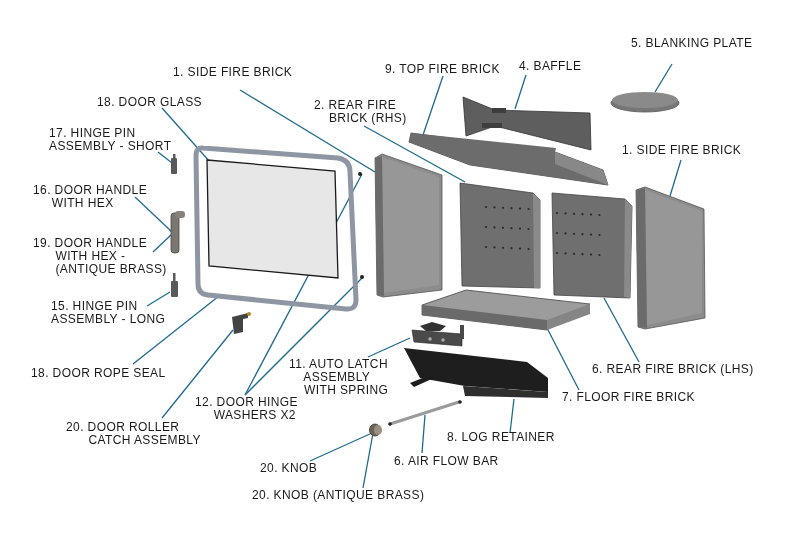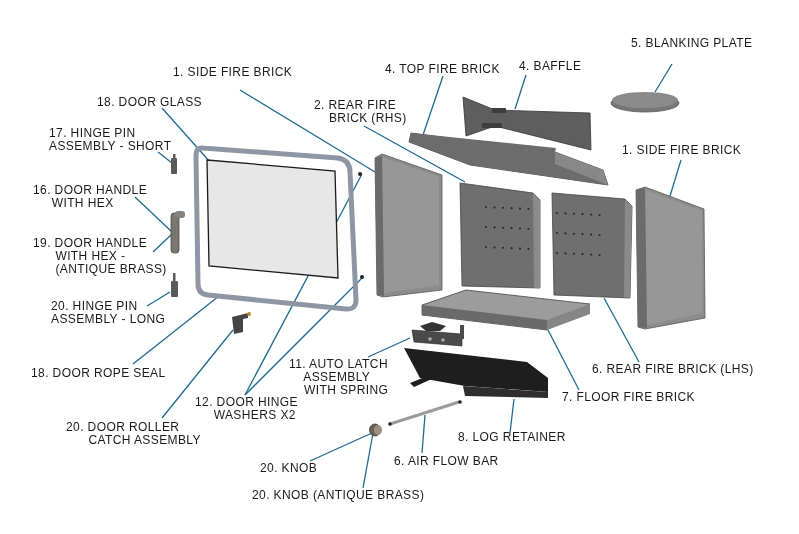--- a/index.html
+++ b/index.html
@@ -167,37 +167,37 @@
     <ellipse cx="378" cy="430" rx="4" ry="5" fill="#9a8f80"></ellipse>
   </g>
 </svg>
 
 <div class="lbl" style="left:173px;top:66px">1. SIDE FIRE BRICK</div>
 <div class="lbl" style="left:97px;top:96px">18. DOOR GLASS</div>
 <div class="lbl" style="left:49px;top:127px">17. HINGE PIN
 ASSEMBLY - SHORT</div>
 <div class="lbl" style="left:314px;top:99px">2. REAR FIRE
     BRICK (RHS)</div>
-<div class="lbl" style="left:385px;top:63px">4. TOP FIRE BRICK</div>
+<div class="lbl" style="left:385px;top:63px">9. TOP FIRE BRICK</div>
 <div class="lbl" style="left:519px;top:60px">4. BAFFLE</div>
 <div class="lbl" style="left:631px;top:37px">5. BLANKING PLATE</div>
 <div class="lbl" style="left:622px;top:144px">1. SIDE FIRE BRICK</div>
 <div class="lbl" style="left:33px;top:184px">16. DOOR HANDLE
      WITH HEX</div>
 <div class="lbl" style="left:33px;top:237px">19. DOOR HANDLE
       WITH HEX -
       (ANTIQUE BRASS)</div>
-<div class="lbl" style="left:51px;top:300px">20. HINGE PIN
+<div class="lbl" style="left:51px;top:300px">15. HINGE PIN
 ASSEMBLY - LONG</div>
 <div class="lbl" style="left:31px;top:367px">18. DOOR ROPE SEAL</div>
 <div class="lbl" style="left:66px;top:421px">20. DOOR ROLLER
       CATCH ASSEMBLY</div>
 <div class="lbl" style="left:195px;top:396px">12. DOOR HINGE
      WASHERS X2</div>
 <div class="lbl" style="left:289px;top:358px">11. AUTO LATCH
     ASSEMBLY
     WITH SPRING</div>
 <div class="lbl" style="left:592px;top:363px">6. REAR FIRE BRICK (LHS)</div>
 <div class="lbl" style="left:562px;top:391px">7. FLOOR FIRE BRICK</div>
-<div class="lbl" style="left:458px;top:431px">8. LOG RETAINER</div>
+<div class="lbl" style="left:447px;top:431px">8. LOG RETAINER</div>
 <div class="lbl" style="left:394px;top:455px">6. AIR FLOW BAR</div>
 <div class="lbl" style="left:260px;top:462px">20. KNOB</div>
 <div class="lbl" style="left:252px;top:489px">20. KNOB (ANTIQUE BRASS)</div>
 
 </body></html>

